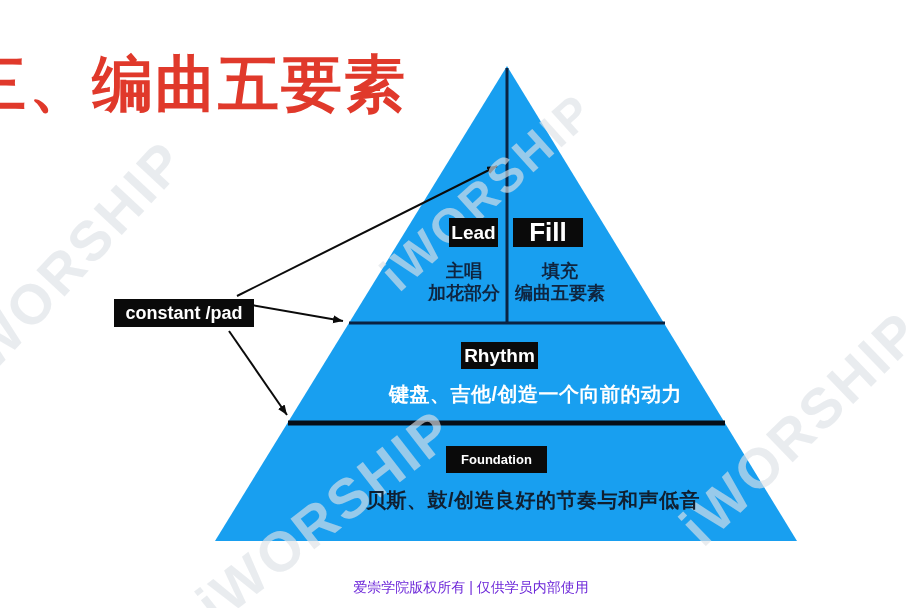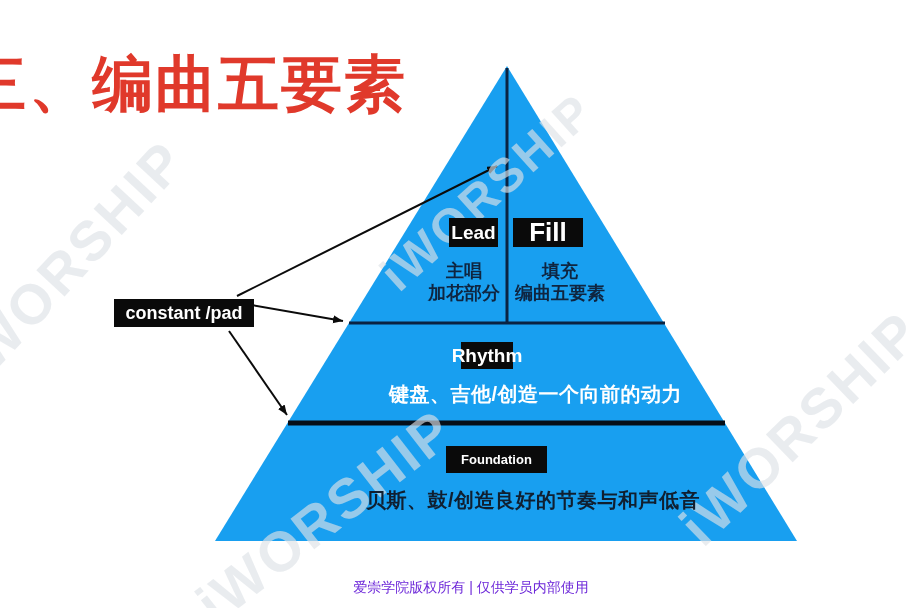--- a/index.html
+++ b/index.html
@@ -25,21 +25,21 @@
 
   .tag {
     position:absolute; z-index:3;
     background:#0a0a0a; color:#ffffff;
     font-weight:bold; text-align:center;
     display:flex; align-items:center; justify-content:center;
     white-space:nowrap;
   }
   .tag-lead       { left:449px; top:218px; width:49px;  height:29px; font-size:19px; }
   .tag-fill       { left:513px; top:218px; width:70px;  height:29px; font-size:26px; }
-  .tag-rhythm     { left:461px; top:342px; width:52px;  height:27px; font-size:19px; }
+  .tag-rhythm     { left:461px; top:342px; width:77px;  height:27px; font-size:19px; }
   .tag-foundation { left:446px; top:446px; width:101px; height:27px; font-size:13px; }
   .tag-constant   { left:114px; top:299px; width:140px; height:28px; font-size:18px;text-align:right; }
 
   .desc {
     position:absolute; z-index:3;
     font-weight:bold; color:#0f2540; line-height:22px; font-size:18px;
     white-space:nowrap;
   }
   .desc-lead { right:412px; top:260px; text-align:center; }
   .desc-fill { left:515px;  top:260px; text-align:center; }

